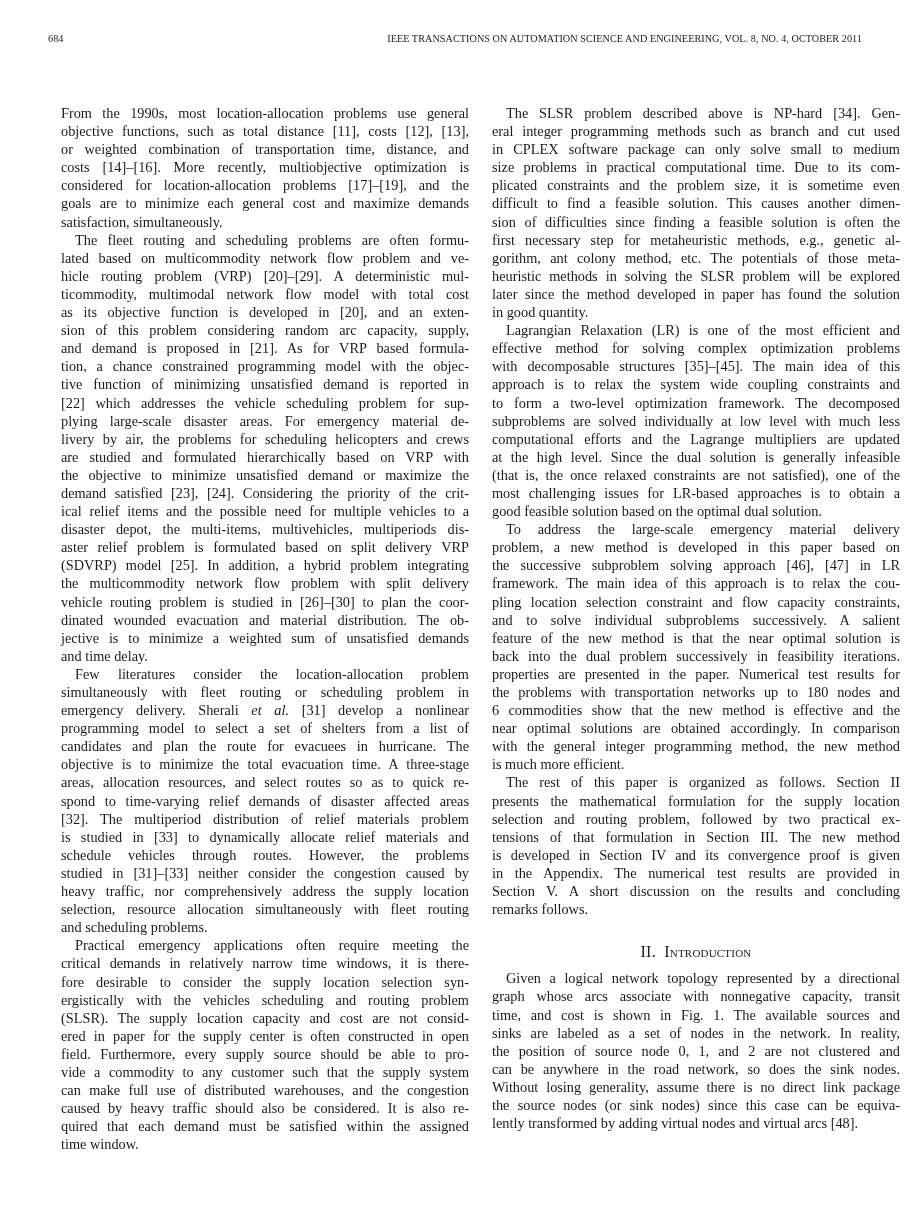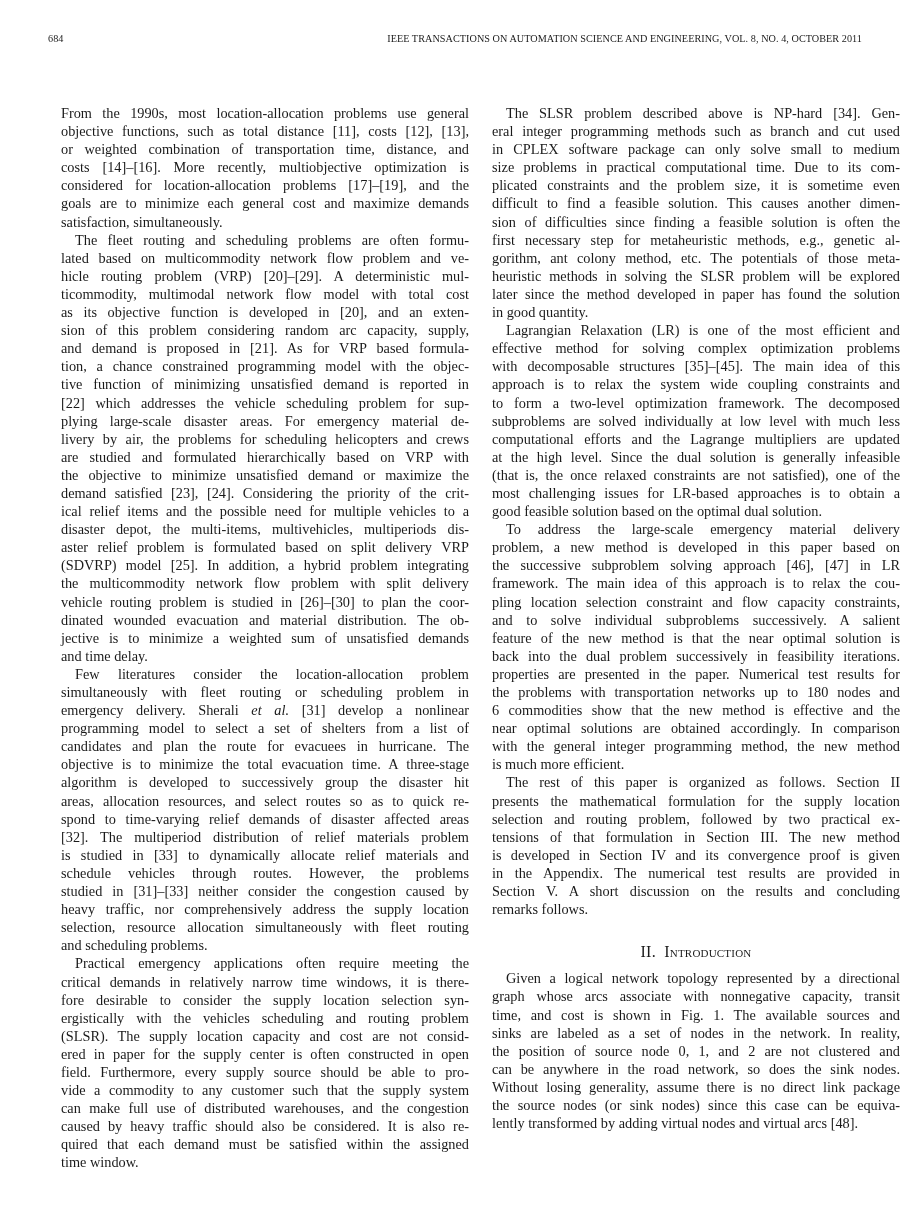--- a/index.html
+++ b/index.html
@@ -65,21 +65,20 @@
       <span class="line">jective is to minimize a weighted sum of unsatisfied demands</span>
       <span class="line last">and time delay.</span>
     </div>
     <div class="para">
       <span class="line indent">Few literatures consider the location-allocation problem</span>
       <span class="line">simultaneously with fleet routing or scheduling problem in</span>
       <span class="line">emergency delivery. Sherali <em>et al.</em> [31] develop a nonlinear</span>
       <span class="line">programming model to select a set of shelters from a list of</span>
       <span class="line">candidates and plan the route for evacuees in hurricane. The</span>
       <span class="line">objective is to minimize the total evacuation time. A three-stage</span>
-      <span class="line">algorithm is developed to successively group the disaster hit</span>
       <span class="line">areas, allocation resources, and select routes so as to quick re-</span>
       <span class="line">spond to time-varying relief demands of disaster affected areas</span>
       <span class="line">[32]. The multiperiod distribution of relief materials problem</span>
       <span class="line">is studied in [33] to dynamically allocate relief materials and</span>
       <span class="line">schedule vehicles through routes. However, the problems</span>
       <span class="line">studied in [31]–[33] neither consider the congestion caused by</span>
       <span class="line">heavy traffic, nor comprehensively address the supply location</span>
       <span class="line">selection, resource allocation simultaneously with fleet routing</span>
       <span class="line last">and scheduling problems.</span>
     </div>

